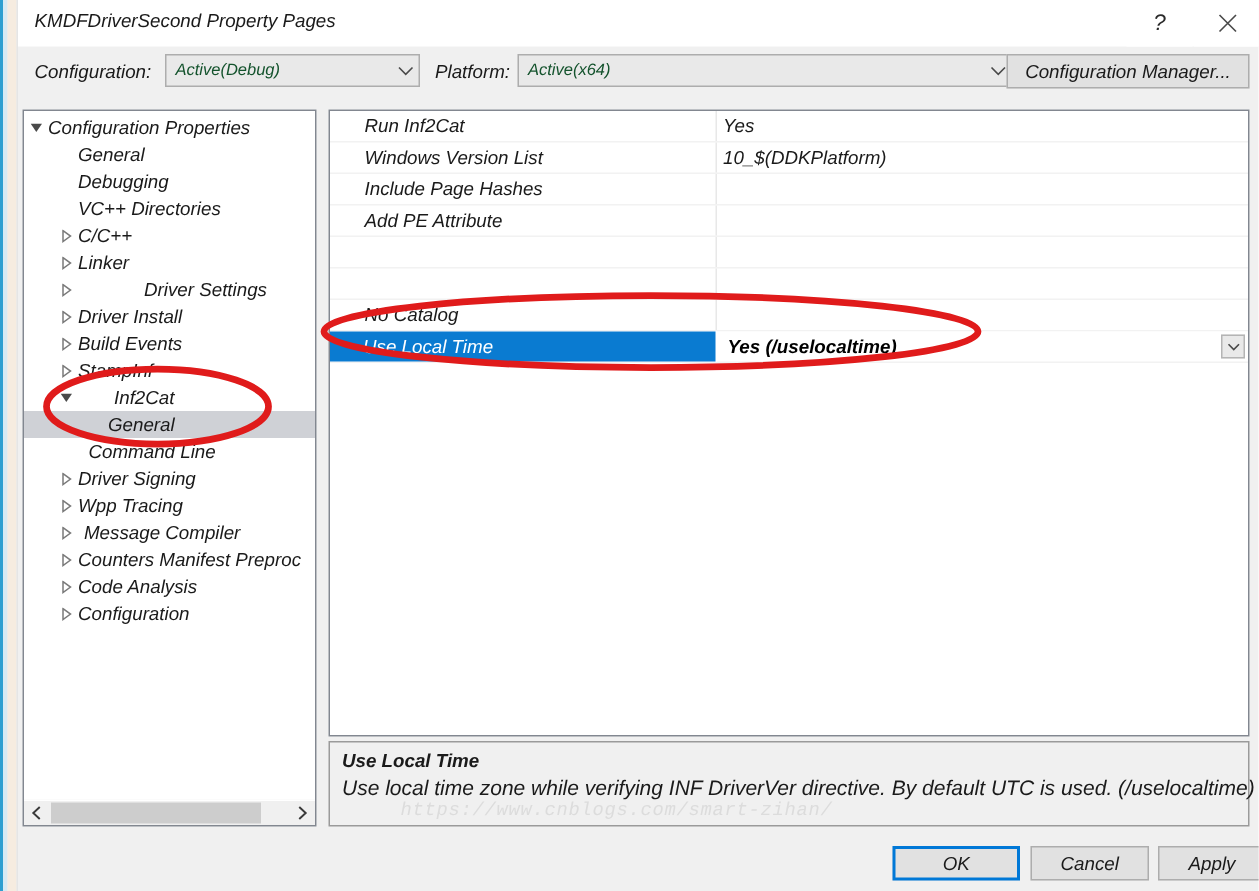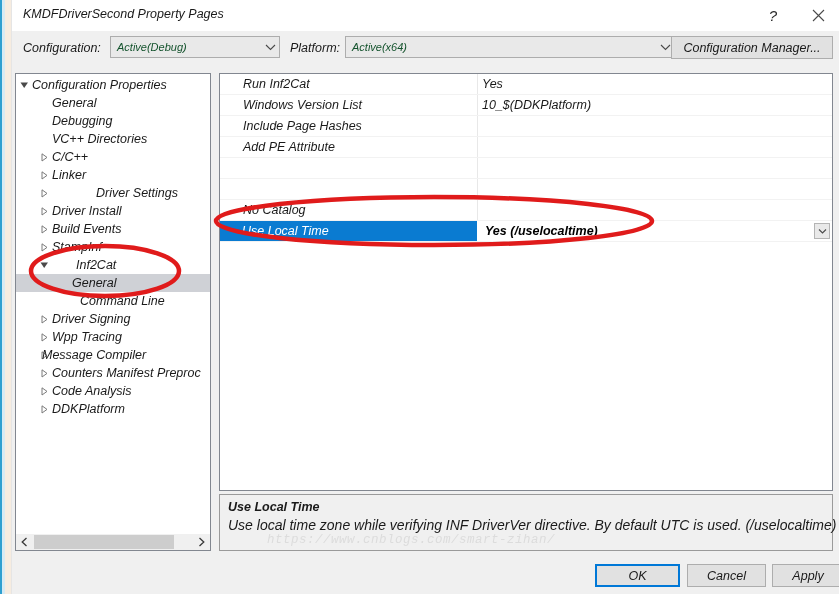--- a/index.html
+++ b/index.html
@@ -327,21 +327,21 @@
               <svg width="9" height="9" viewBox="0 0 9 9">
                 <path d="M0.5 1.5 L8 1.5 L4.2 7 Z" fill="#4a4a4a"></path>
               </svg>
             </span>
             <span class="tlabel" style="left: 36px; margin-left: 24px;">Inf2Cat</span>
           </div>
           <div class="tnode sel">
             <span class="tlabel" style="left: 56px;">General</span>
           </div>
           <div class="tnode">
-            <span class="tlabel" style="left: 64px;">Command Line</span>
+            <span class="tlabel" style="left: 43px;">Command Line</span>
           </div>
           <div class="tnode">
             <span class="tgl" style="left: 20px;">
               <svg width="9" height="9" viewBox="0 0 9 9">
                 <path d="M2 0.8 L7 4.4 L2 8 Z" fill="none" stroke="#7a7a7a" stroke-width="1"></path>
               </svg>
             </span>
             <span class="tlabel" style="left: 36px;">Driver Signing</span>
           </div>
           <div class="tnode">
@@ -351,21 +351,21 @@
               </svg>
             </span>
             <span class="tlabel" style="left: 36px;">Wpp Tracing</span>
           </div>
           <div class="tnode">
             <span class="tgl" style="left: 20px;">
               <svg width="9" height="9" viewBox="0 0 9 9">
                 <path d="M2 0.8 L7 4.4 L2 8 Z" fill="none" stroke="#7a7a7a" stroke-width="1"></path>
               </svg>
             </span>
-            <span class="tlabel" style="left: 26px;">Message Compiler</span>
+            <span class="tlabel" style="left: 40px;">Message Compiler</span>
           </div>
           <div class="tnode">
             <span class="tgl" style="left: 20px;">
               <svg width="9" height="9" viewBox="0 0 9 9">
                 <path d="M2 0.8 L7 4.4 L2 8 Z" fill="none" stroke="#7a7a7a" stroke-width="1"></path>
               </svg>
             </span>
             <span class="tlabel" style="left: 36px;">Counters Manifest Preproc</span>
           </div>
           <div class="tnode">
@@ -375,21 +375,21 @@
               </svg>
             </span>
             <span class="tlabel" style="left: 36px;">Code Analysis</span>
           </div>
           <div class="tnode">
             <span class="tgl" style="left: 20px;">
               <svg width="9" height="9" viewBox="0 0 9 9">
                 <path d="M2 0.8 L7 4.4 L2 8 Z" fill="none" stroke="#7a7a7a" stroke-width="1"></path>
               </svg>
             </span>
-            <span class="tlabel" style="left: 36px;">DDKPlatform</span>
+            <span class="tlabel" style="left: 36px;">Configuration</span>
           </div>
         </div>
 
       <div class="hscroll">
         <div class="sbtn l">
           <svg width="7" height="10" viewBox="0 0 7 10">
             <path d="M5.5 1 L1.2 5 L5.5 9" stroke="#3a3a3a" stroke-width="1.3" fill="none"></path>
           </svg>
         </div>
         <div class="thumb"></div>

